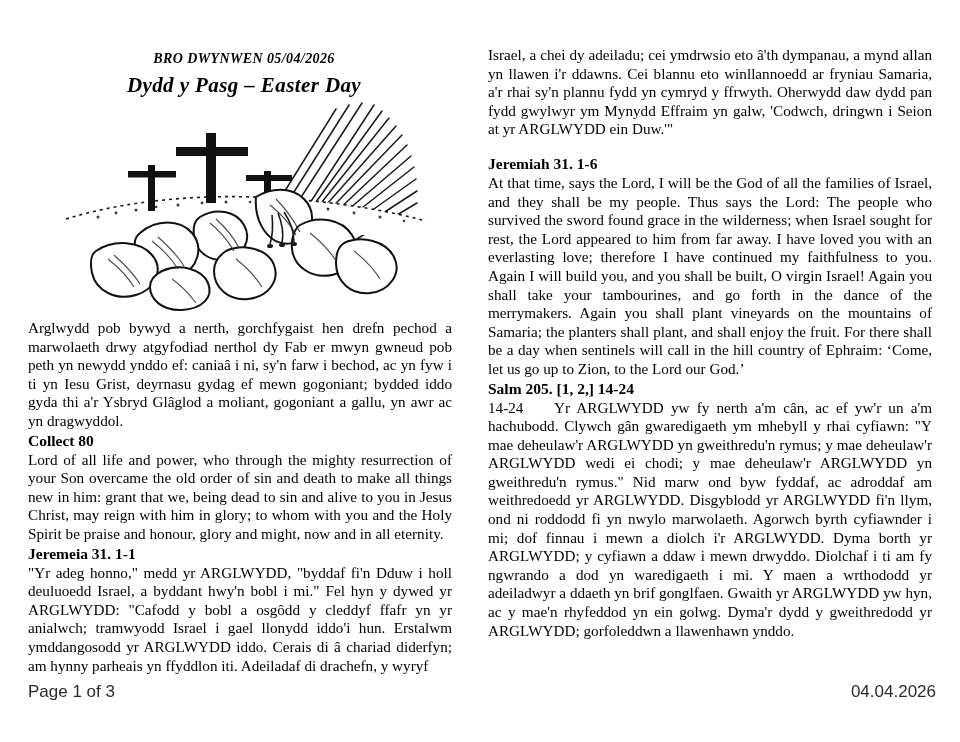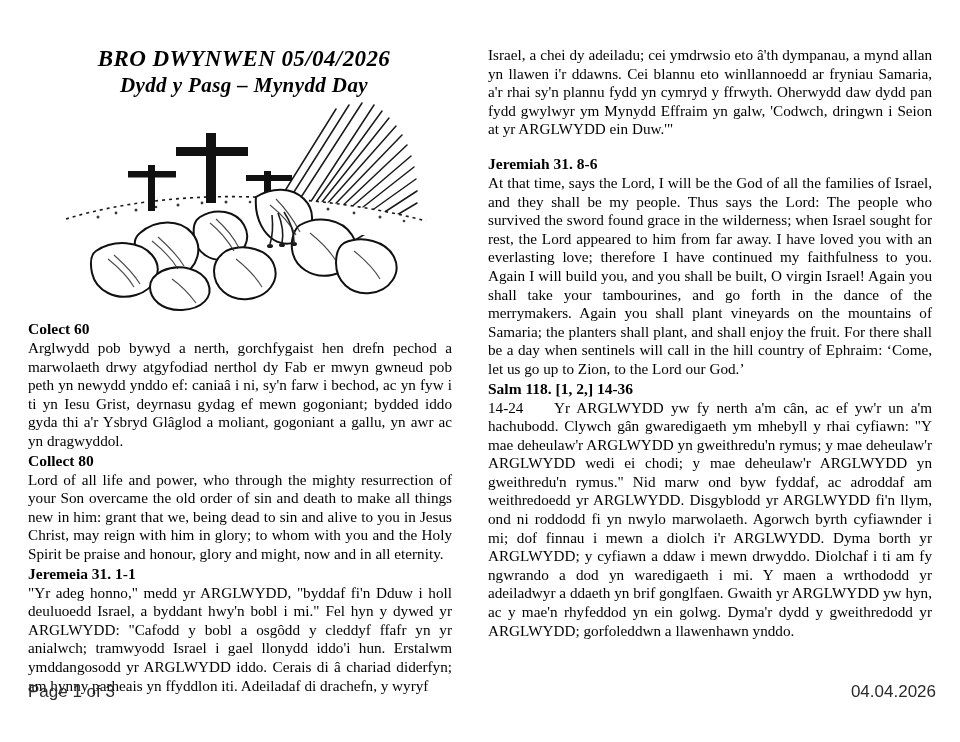--- a/index.html
+++ b/index.html
@@ -36,21 +36,21 @@
     text-align: center;
     margin: 0 0 2px 0;
   }
   .masthead .line {
     font-weight: bold;
     font-style: italic;
     letter-spacing: 0.4px;
     white-space: nowrap;
   }
   .masthead .line1 {
-    font-size: 23px;
+    font-size: 14px;
     line-height: 26px;
   }
   .masthead .line2 {
     font-size: 21px;
     line-height: 27px;
   }
 
   
   .illustration {
     width: 100%;
@@ -102,21 +102,21 @@
 </style>
 </head>
 <body>
 
 <div class="page">
 
   <div class="col col-left">
 
     <div class="masthead">
       <div class="line line1">BRO DWYNWEN 05/04/2026</div>
-      <div class="line line2">Dydd y Pasg – Mynydd Day</div>
+      <div class="line line2">Dydd y Pasg – Easter Day</div>
     </div>
 
     <div class="illustration">
       <svg viewBox="0 0 400 212" xmlns="http://www.w3.org/2000/svg" aria-hidden="true">
         <g stroke="#1a1a1a" stroke-width="1.5" stroke-linecap="round">
           <line x1="262" y1="108" x2="330" y2="4"></line>
           <line x1="264" y1="112" x2="338" y2="10"></line>
           <line x1="266" y1="116" x2="345" y2="17"></line>
           <line x1="268" y1="120" x2="352" y2="25"></line>
           <line x1="271" y1="124" x2="358" y2="34"></line>
@@ -203,47 +203,46 @@
         </g>
         <g fill="#1a1a1a">
           <ellipse cx="238" cy="144" rx="3" ry="2"></ellipse>
           <ellipse cx="250" cy="143" rx="3" ry="2"></ellipse>
           <ellipse cx="226" cy="145" rx="3" ry="2"></ellipse>
         </g>
       </svg>
     </div>
 
     <div>
-      <div class="sect-heading">Colect 60</div>
       <p class="body-text">Arglwydd pob bywyd a nerth, gorchfygaist hen drefn pechod a marwolaeth drwy atgyfodiad nerthol dy Fab er mwyn gwneud pob peth yn newydd ynddo ef: caniaâ i ni, sy'n farw i bechod, ac yn fyw i ti yn Iesu Grist, deyrnasu gydag ef mewn gogoniant; bydded iddo gyda thi a'r Ysbryd Glâglod a moliant, gogoniant a gallu, yn awr ac yn dragwyddol.</p>
     </div>
 
     <div>
       <div class="sect-heading">Collect 80</div>
       <p class="body-text">Lord of all life and power, who through the mighty resurrection of your Son overcame the old order of sin and death to make all things new in him: grant that we, being dead to sin and alive to you in Jesus Christ, may reign with him in glory; to whom with you and the Holy Spirit be praise and honour, glory and might, now and in all eternity.</p>
     </div>
 
     <div>
       <div class="sect-heading">Jeremeia 31. 1-1</div>
       <p class="body-text tight">"Yr adeg honno," medd yr ARGLWYDD, "byddaf fi'n Dduw i holl deuluoedd Israel, a byddant hwy'n bobl i mi." Fel hyn y dywed yr ARGLWYDD: "Cafodd y bobl a osgôdd y cleddyf ffafr yn yr anialwch; tramwyodd Israel i gael llonydd iddo'i hun. Erstalwm ymddangosodd yr ARGLWYDD iddo. Cerais di â chariad diderfyn; am hynny parheais yn ffyddlon iti. Adeiladaf di drachefn, y wyryf</p>
     </div>
 
   </div>
 
   <div class="col col-right">
 
     <p class="body-text">Israel, a chei dy adeiladu; cei ymdrwsio eto â'th dympanau, a mynd allan yn llawen i'r ddawns. Cei blannu eto winllannoedd ar fryniau Samaria, a'r rhai sy'n plannu fydd yn cymryd y ffrwyth. Oherwydd daw dydd pan fydd gwylwyr ym Mynydd Effraim yn galw, 'Codwch, dringwn i Seion at yr ARGLWYDD ein Duw.'"</p>
 
     <div>
-      <div class="sect-heading">Jeremiah 31. 8-6</div>
+      <div class="sect-heading">Jeremiah 31. 1-6</div>
       <p class="body-text">At that time, says the Lord, I will be the God of all the families of Israel, and they shall be my people. Thus says the Lord: The people who survived the sword found grace in the wilderness; when Israel sought for rest, the Lord appeared to him from far away. I have loved you with an everlasting love; therefore I have continued my faithfulness to you. Again I will build you, and you shall be built, O virgin Israel! Again you shall take your tambourines, and go forth in the dance of the merrymakers. Again you shall plant vineyards on the mountains of Samaria; the planters shall plant, and shall enjoy the fruit. For there shall be a day when sentinels will call in the hill country of Ephraim: ‘Come, let us go up to Zion, to the Lord our God.’</p>
     </div>
 
     <div>
-      <div class="sect-heading">Salm 118. [1, 2,] 14-36</div>
+      <div class="sect-heading">Salm 205. [1, 2,] 14-24</div>
       <p class="body-text tight"><span class="verse-marker">14-24</span><span>Yr ARGLWYDD yw fy nerth a'm cân, ac ef yw'r un a'm hachubodd. Clywch gân gwaredigaeth ym mhebyll y rhai cyfiawn: "Y mae deheulaw'r ARGLWYDD yn gweithredu'n rymus; y mae deheulaw'r ARGLWYDD wedi ei chodi; y mae deheulaw'r ARGLWYDD yn gweithredu'n rymus." Nid marw ond byw fyddaf, ac adroddaf am weithredoedd yr ARGLWYDD. Disgyblodd yr ARGLWYDD fi'n llym, ond ni roddodd fi yn nwylo marwolaeth. Agorwch byrth cyfiawnder i mi; dof finnau i mewn a diolch i'r ARGLWYDD. Dyma borth yr ARGLWYDD; y cyfiawn a ddaw i mewn drwyddo. Diolchaf i ti am fy ngwrando a dod yn waredigaeth i mi. Y maen a wrthododd yr adeiladwyr a ddaeth yn brif gonglfaen. Gwaith yr ARGLWYDD yw hyn, ac y mae'n rhyfeddod yn ein golwg. Dyma'r dydd y gweithredodd yr ARGLWYDD; gorfoleddwn a llawenhawn ynddo.</span></p>
     </div>
 
   </div>
 
   <div class="footer">
     <span>Page 1 of 3</span>
     <span>04.04.2026</span>
   </div>
 

